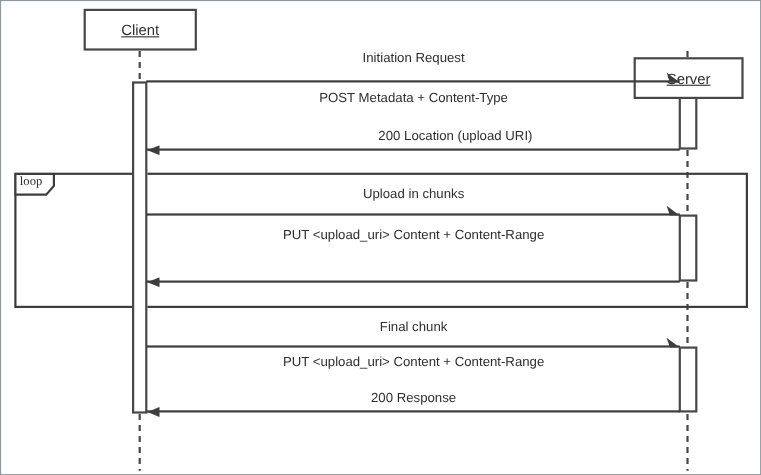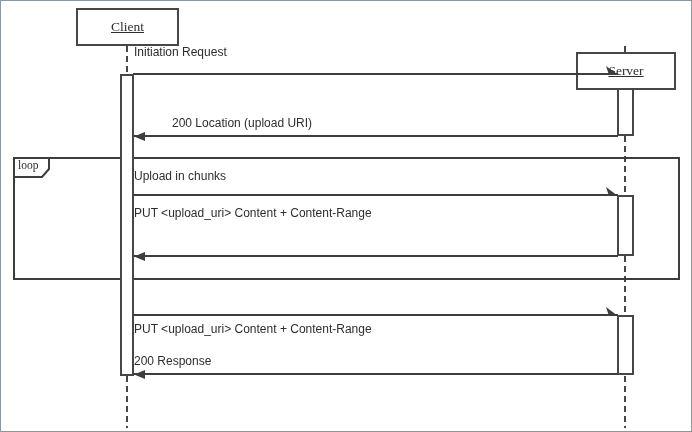--- a/index.html
+++ b/index.html
@@ -9,21 +9,21 @@
     background:#ffffff;
     border:1px solid #8f979e;
     box-sizing:border-box;
     overflow:hidden;
     font-family:"Liberation Sans", sans-serif;
   }
   .actor-box{
     position:absolute;top:7px;height:38px;
     background:#fff;border:2px solid #474747;box-sizing:border-box;
     display:flex;align-items:center;justify-content:center;
-    font-size:13.5px;color:#2e2e2e;text-decoration:underline;font-family:Liberation Serif, serif;
+    font-size:13.5px;color:#2e2e2e;text-decoration:underline;
   }
   .lifeline{
     position:absolute;width:2px;
     background:repeating-linear-gradient(to bottom,#464646 0 6px,transparent 6px 10px);
   }
   .activation{
     position:absolute;background:#fff;
     border:2px solid #474747;box-sizing:border-box;
   }
   .loop-frame{
@@ -32,21 +32,21 @@
   }
   .loop-pentagon{position:absolute;left:12px;top:156px;}
   .loop-text{
     position:absolute;left:17px;top:158px;
     font-size:11.5px;color:#2e2e2e;font-family:Liberation Serif, serif;
   }
   .hline{
     position:absolute;left:132px;width:485px;height:2px;background:#3d3d3d;
   }
   .msg-text{
-    position:absolute;left:133px;width:484px;text-align:left;
+    position:absolute;left:133px;width:484px;text-align:center;
     font-size:12px;color:#2e2e2e;white-space:nowrap;
   }
   .arrowhead{position:absolute;}
 </style>
 </head>
 <body>
 
 <div class="canvas">
 
   <div class="lifeline" style="left:125px;top:45px;height:382px;"></div>
@@ -68,37 +68,39 @@
   </div>
   <div class="actor-box" style="left:575px;width:100px;margin-top:44px;">
     <span>Server</span>
   </div>
 
   <div class="msg-text" style="top:44px;">Initiation Request</div>
   <div class="hline" style="top:72px;"></div>
   <svg class="arrowhead" style="left:604px;top:65px;" width="14" height="10">
     <polygon points="1,0 13,9 4,9" fill="#3d3d3d"></polygon>
   </svg>
+  <div class="msg-text" style="top:81px;">POST Metadata + Content-Type</div>
   <div class="msg-text" style="top:115px;padding-left:38px;">200 Location (upload URI)</div>
   <div class="hline" style="top:134px;"></div>
   <svg class="arrowhead" style="left:133px;top:131px;" width="12" height="9">
     <polygon points="0,4.5 11,0 11,9" fill="#3d3d3d"></polygon>
   </svg>
 
   <div class="msg-text" style="top:168px;">Upload in chunks</div>
   <div class="hline" style="top:193px;"></div>
   <svg class="arrowhead" style="left:604px;top:186px;" width="14" height="10">
     <polygon points="1,0 13,9 4,9" fill="#3d3d3d"></polygon>
   </svg>
   <div class="msg-text" style="top:205px;">PUT &lt;upload_uri&gt; Content + Content-Range</div>
   <div class="hline" style="top:254px;"></div>
   <svg class="arrowhead" style="left:133px;top:251px;" width="12" height="9">
     <polygon points="0,4.5 11,0 11,9" fill="#3d3d3d"></polygon>
   </svg>
 
+  <div class="msg-text" style="top:289px;">Final chunk</div>
   <div class="hline" style="top:313px;"></div>
   <svg class="arrowhead" style="left:604px;top:306px;" width="14" height="10">
     <polygon points="1,0 13,9 4,9" fill="#3d3d3d"></polygon>
   </svg>
   <div class="msg-text" style="top:321px;">PUT &lt;upload_uri&gt; Content + Content-Range</div>
   <div class="msg-text" style="top:353px;">200 Response</div>
   <div class="hline" style="top:372px;"></div>
   <svg class="arrowhead" style="left:133px;top:369px;" width="12" height="9">
     <polygon points="0,4.5 11,0 11,9" fill="#3d3d3d"></polygon>
   </svg>

